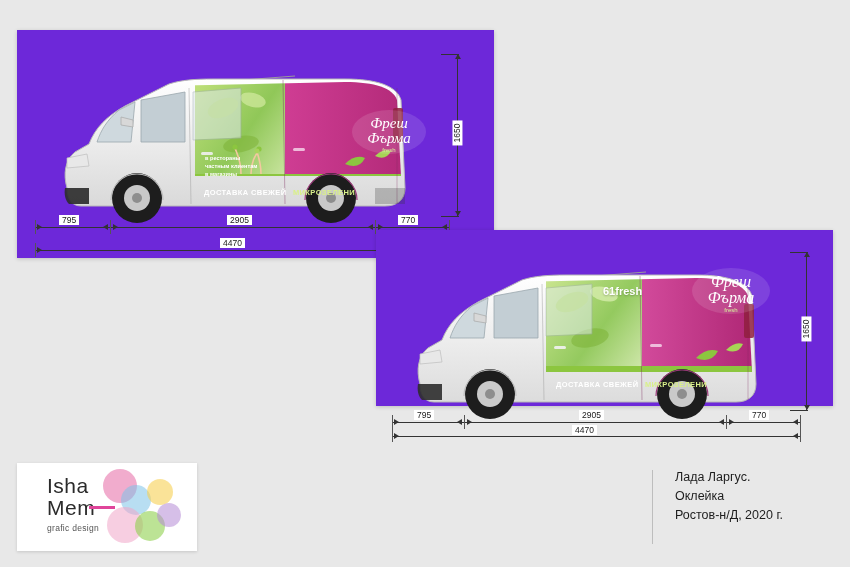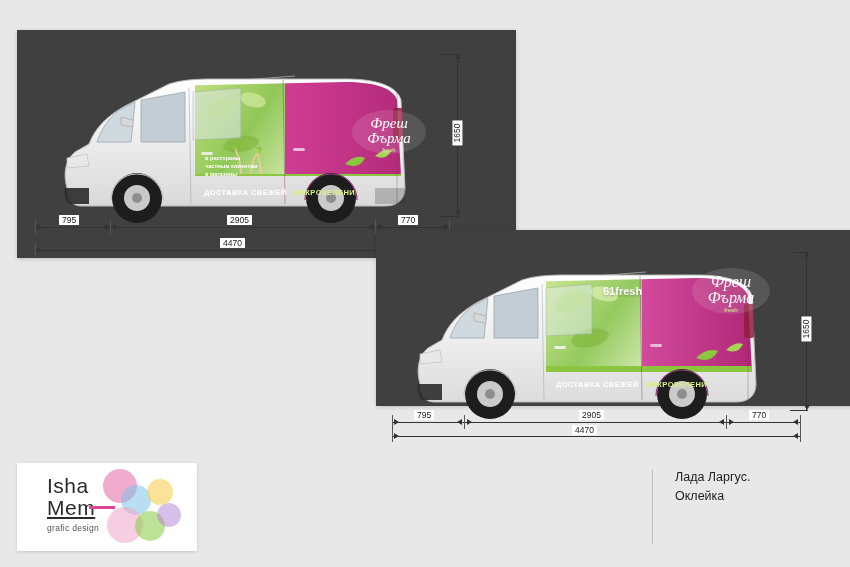--- a/index.html
+++ b/index.html
@@ -11,23 +11,22 @@
     position:relative;
   }
   .page{
     position:absolute;inset:0;
     background:#e8e8e8;
   }
 
   
   .card{
     position:absolute;
-    background:#404040;
+    background:#6d28d9;
     box-shadow:0 1px 4px rgba(0,0,0,.18);
-    padding-left:22px;
   }
   #card1{left:17px;top:30px;width:477px;height:228px;}
   #card2{left:376px;top:230px;width:457px;height:176px;}
 
   
   .van{position:absolute;}
   .van svg{display:block;}
   .dimline{position:absolute;background:#333;}
   .hline{height:1px;}
   .vline{width:1px;}
@@ -332,28 +331,29 @@
   <div class="footer-logo">
     <div class="logo-blob" style="left:86px;top:6px;width:34px;height:34px;background:#e35a9c;opacity:.5;"></div>
     <div class="logo-blob" style="left:104px;top:22px;width:30px;height:30px;background:#7ec3e8;opacity:.55;"></div>
     <div class="logo-blob" style="left:90px;top:44px;width:36px;height:36px;background:#f0a6c8;opacity:.55;"></div>
     <div class="logo-blob" style="left:118px;top:48px;width:30px;height:30px;background:#8fd14f;opacity:.6;"></div>
     <div class="logo-blob" style="left:130px;top:16px;width:26px;height:26px;background:#f7d154;opacity:.6;"></div>
     <div class="logo-blob" style="left:140px;top:40px;width:24px;height:24px;background:#b48ad6;opacity:.55;"></div>
 
     <div class="logo-text">
       <div class="logo-isha">Isha</div>
-      <div style="position:relative;text-decoration:underline;">
+      <div style="position:relative;">
         <div class="logo-mem">Mem</div>
         <div style="position:absolute;left:42px;top:9px;width:26px;height:3px;background:#e0459a;"></div>
       </div>
       <div class="logo-sub">grafic design</div>
     </div>
   </div>
 
   <div class="vsep"></div>
 
   <div class="caption">
     <div>Лада Ларгус.</div>
     <div>Оклейка</div>
+    <div>Ростов-н/Д, 2020 г.</div>
   </div>
 
 </div>
 
 </body></html>

